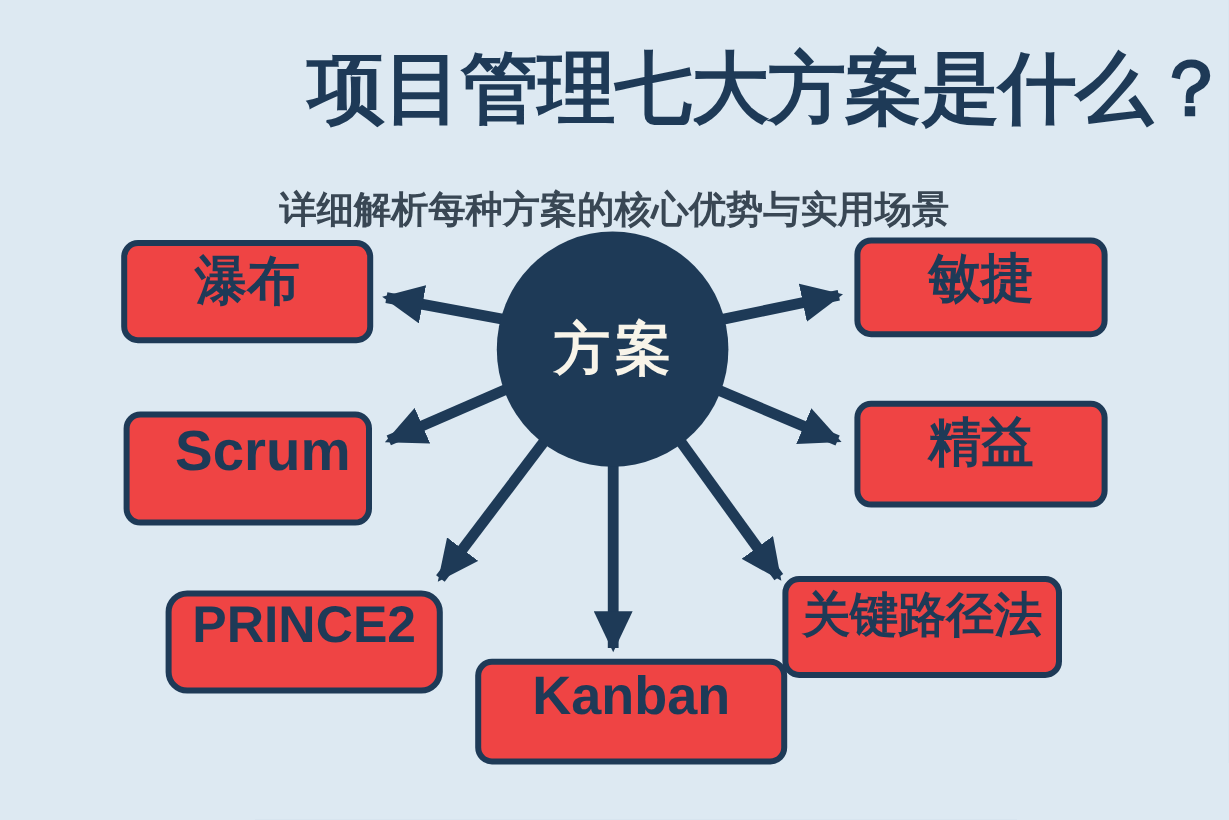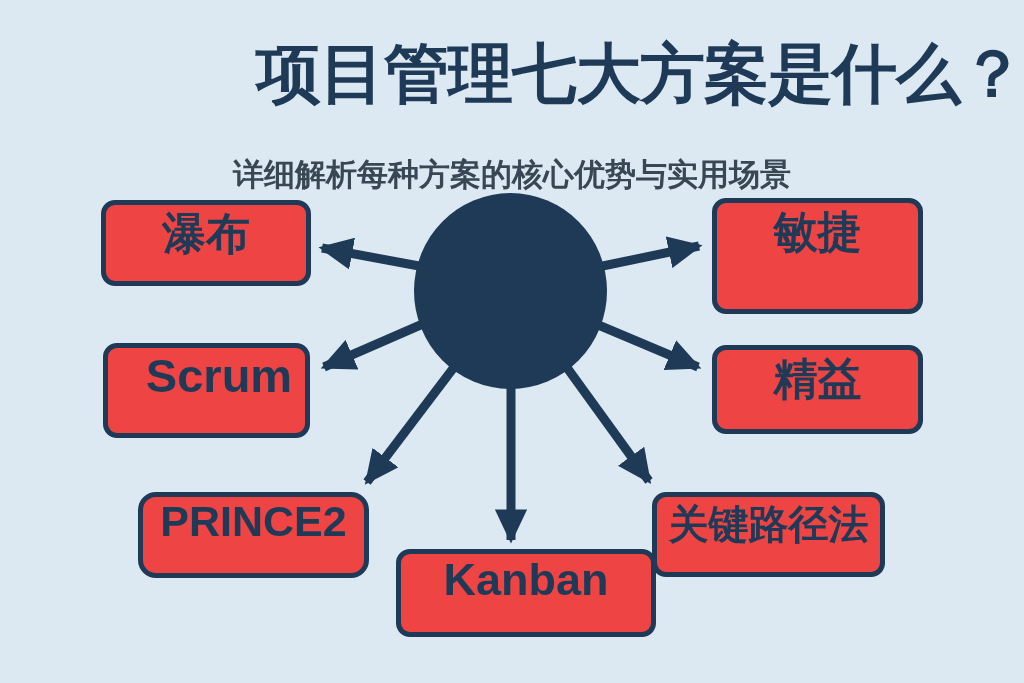--- a/index.html
+++ b/index.html
@@ -63,26 +63,26 @@
     border-radius:14px;
     box-sizing:border-box;
     display:flex;
     align-items:flex-start;
     justify-content:center;
     color:#1e3a57;
     font-weight:900;
     z-index:2;
   }
   .node-waterfall{left:101px;top:200px;width:210px;height:86px;font-size:44px;}
-  .node-agile{left:712px;top:198px;width:211px;height:116px;font-size:44px;}
+  .node-agile{left:712px;top:198px;width:211px;height:83px;font-size:44px;}
   .node-scrum{left:103px;top:343px;width:207px;height:95px;font-size:47px;padding-left:25px;}
-  .node-lean{left:712px;top:345px;width:211px;height:89px;font-size:44px;}
+  .node-lean{left:712px;top:334px;width:211px;height:89px;font-size:44px;}
   .node-prince2{left:138px;top:492px;width:231px;height:86px;font-size:43px;border-radius:18px;}
   .node-kanban{left:396px;top:549px;width:260px;height:88px;font-size:45px;}
-  .node-cpm{left:652px;top:492px;width:233px;height:85px;font-size:40px;}
+  .node-cpm{left:652px;top:480px;width:233px;height:85px;font-size:40px;}
 </style>
 </head>
 <body>
 
 <div class="canvas">
 
   <div class="title">项目管理七大方案是什么？</div>
   <div class="subtitle">详细解析每种方案的核心优势与实用场景</div>
 
   <svg class="edges" viewBox="0 0 1024 683" xmlns="http://www.w3.org/2000/svg">
@@ -96,20 +96,21 @@
       <line x1="593" y1="268" x2="699" y2="246" marker-end="url(#ah)"></line>
       <line x1="425" y1="323" x2="324" y2="367" marker-end="url(#ah)"></line>
       <line x1="596" y1="324" x2="698" y2="367" marker-end="url(#ah)"></line>
       <line x1="461" y1="358" x2="367" y2="482" marker-end="url(#ah)"></line>
       <line x1="511" y1="385" x2="511" y2="540" marker-end="url(#ah)"></line>
       <line x1="560" y1="358" x2="649" y2="481" marker-end="url(#ah)"></line>
     </g>
   </svg>
 
   <div class="center-circle">
+    <div class="line">方案</div>
   </div>
 
   <div class="node node-waterfall">
     <span>瀑布</span>
   </div>
   <div class="node node-agile">
     <span>敏捷</span>
   </div>
   <div class="node node-scrum">
     <span>Scrum</span>

